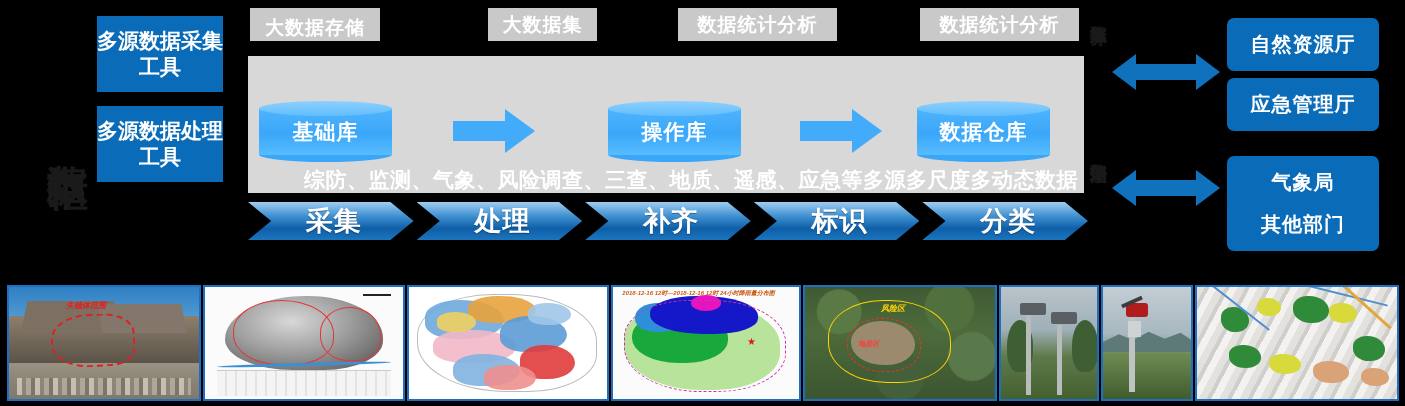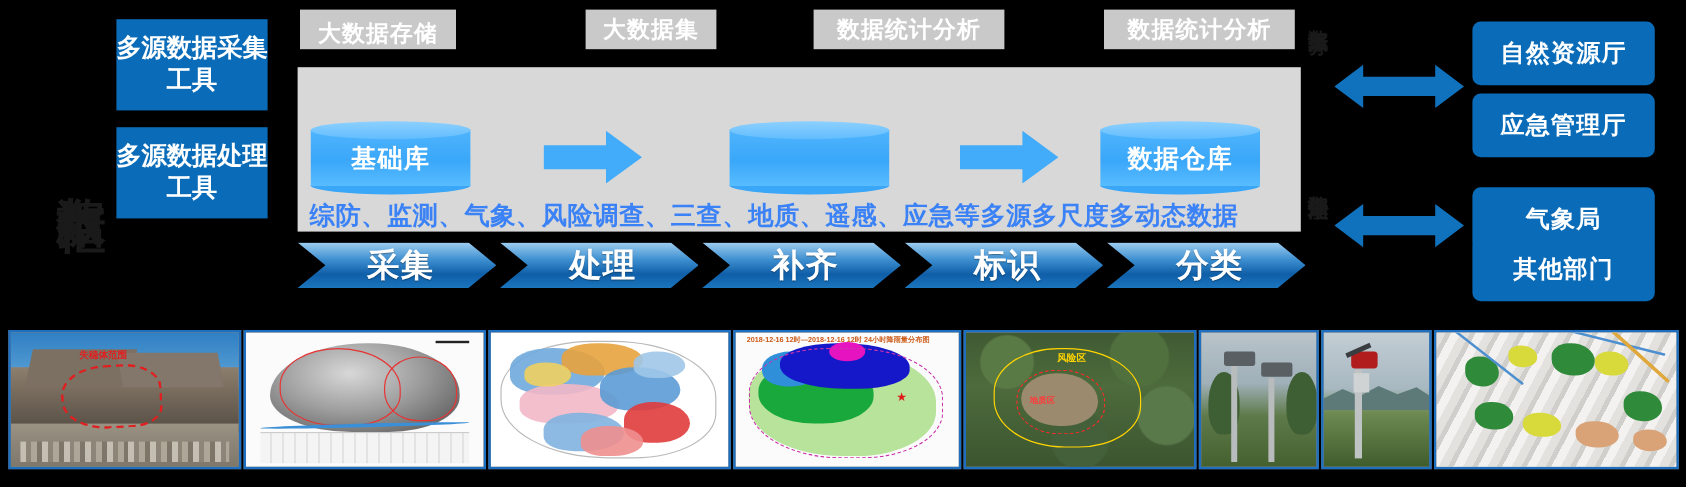--- a/index.html
+++ b/index.html
@@ -43,22 +43,22 @@
        color:#fff;font-size:21px;font-weight:bold;letter-spacing:1px;z-index:3;}
   .cyl.c1{left:259px;top:101px;}
   .cyl.c2{left:608px;top:101px;}
   .cyl.c3{left:917px;top:101px;}
 
   .farrow{position:absolute;height:44px;width:82px;}
   .farrow svg{display:block;}
   .farrow.a1{left:453px;top:109px;}
   .farrow.a2{left:800px;top:109px;}
 
-  .caption{position:absolute;left:258px;top:166px;width:820px;text-align:left;
-           color:#3b82f6;font-size:21px;font-weight:bold;letter-spacing:0.5px;}
+  .caption{position:absolute;left:258px;top:166px;width:820px;text-align:right;
+           color:#ffffff;font-size:21px;font-weight:bold;letter-spacing:0.5px;}
 
   .chevrons{position:absolute;left:248px;top:202px;width:840px;height:38px;
             display:flex;gap:3px;}
   .chev{position:relative;flex:1;height:38px;
         background:linear-gradient(180deg,#9ecdf0 0%,#3d8fd0 38%,#0f5ea8 70%,#1b76bd 100%);
         clip-path:polygon(0 0,86% 0,100% 50%,86% 100%,0 100%,14% 50%);
         display:flex;align-items:center;justify-content:center;}
   .chev span{color:#fff;font-size:27px;font-weight:bold;letter-spacing:1px;
              text-shadow:0 1px 1px rgba(0,0,0,.35);padding-left:6px;}
 
@@ -75,21 +75,21 @@
 
   .deptbox{position:absolute;left:1227px;width:152px;height:53px;background:#0a6cb8;
            border-radius:7px;color:#fff;font-size:20px;font-weight:bold;
            display:flex;align-items:center;justify-content:center;letter-spacing:1px;}
   .deptbox.b1{top:18px;}
   .deptbox.b2{top:78px;}
   .deptbox.b3{top:138px;margin-top:18px;}
   .deptbox.b4{top:198px;}
 
   
-  #strip{position:absolute;left:0;top:260px;width:1405px;height:136px;background:#000;}
+  #strip{position:absolute;left:0;top:270px;width:1405px;height:136px;background:#000;font-style:italic;}
   .photo{position:absolute;top:15px;height:112px;border:2px solid #1f6fc0;
          overflow:hidden;background:#888;}
 
   .ph-sky{position:absolute;left:0;top:0;width:100%;height:42%;
           background:linear-gradient(180deg,#2f7fc4 0%,#63a8d8 100%);}
   .ph-mtn{position:absolute;left:0;top:26%;width:100%;height:48%;
           background:linear-gradient(180deg,#8d7f6d 0%,#6b6054 60%,#554d43 100%);}
   .ph-mtn:before{content:"";position:absolute;left:8%;top:-28%;width:46%;height:60%;
           background:#7c7063;transform:skewX(-12deg);}
   .ph-mtn:after{content:"";position:absolute;left:48%;top:-22%;width:44%;height:54%;
@@ -221,20 +221,21 @@
     <div class="farrow a1">
       <svg width="82" height="44" viewBox="0 0 82 44">
         <polygon points="0,12 52,12 52,0 82,22 52,44 52,32 0,32" fill="#42acfb"></polygon>
       </svg>
     </div>
 
     <div class="cyl c2">
       <div class="bot"></div>
       <div class="body"></div>
       <div class="top"></div>
+      <div class="lbl">操作库</div>
     </div>
 
     <div class="farrow a2">
       <svg width="82" height="44" viewBox="0 0 82 44">
         <polygon points="0,12 52,12 52,0 82,22 52,44 52,32 0,32" fill="#42acfb"></polygon>
       </svg>
     </div>
 
     <div class="cyl c3">
       <div class="bot"></div>

